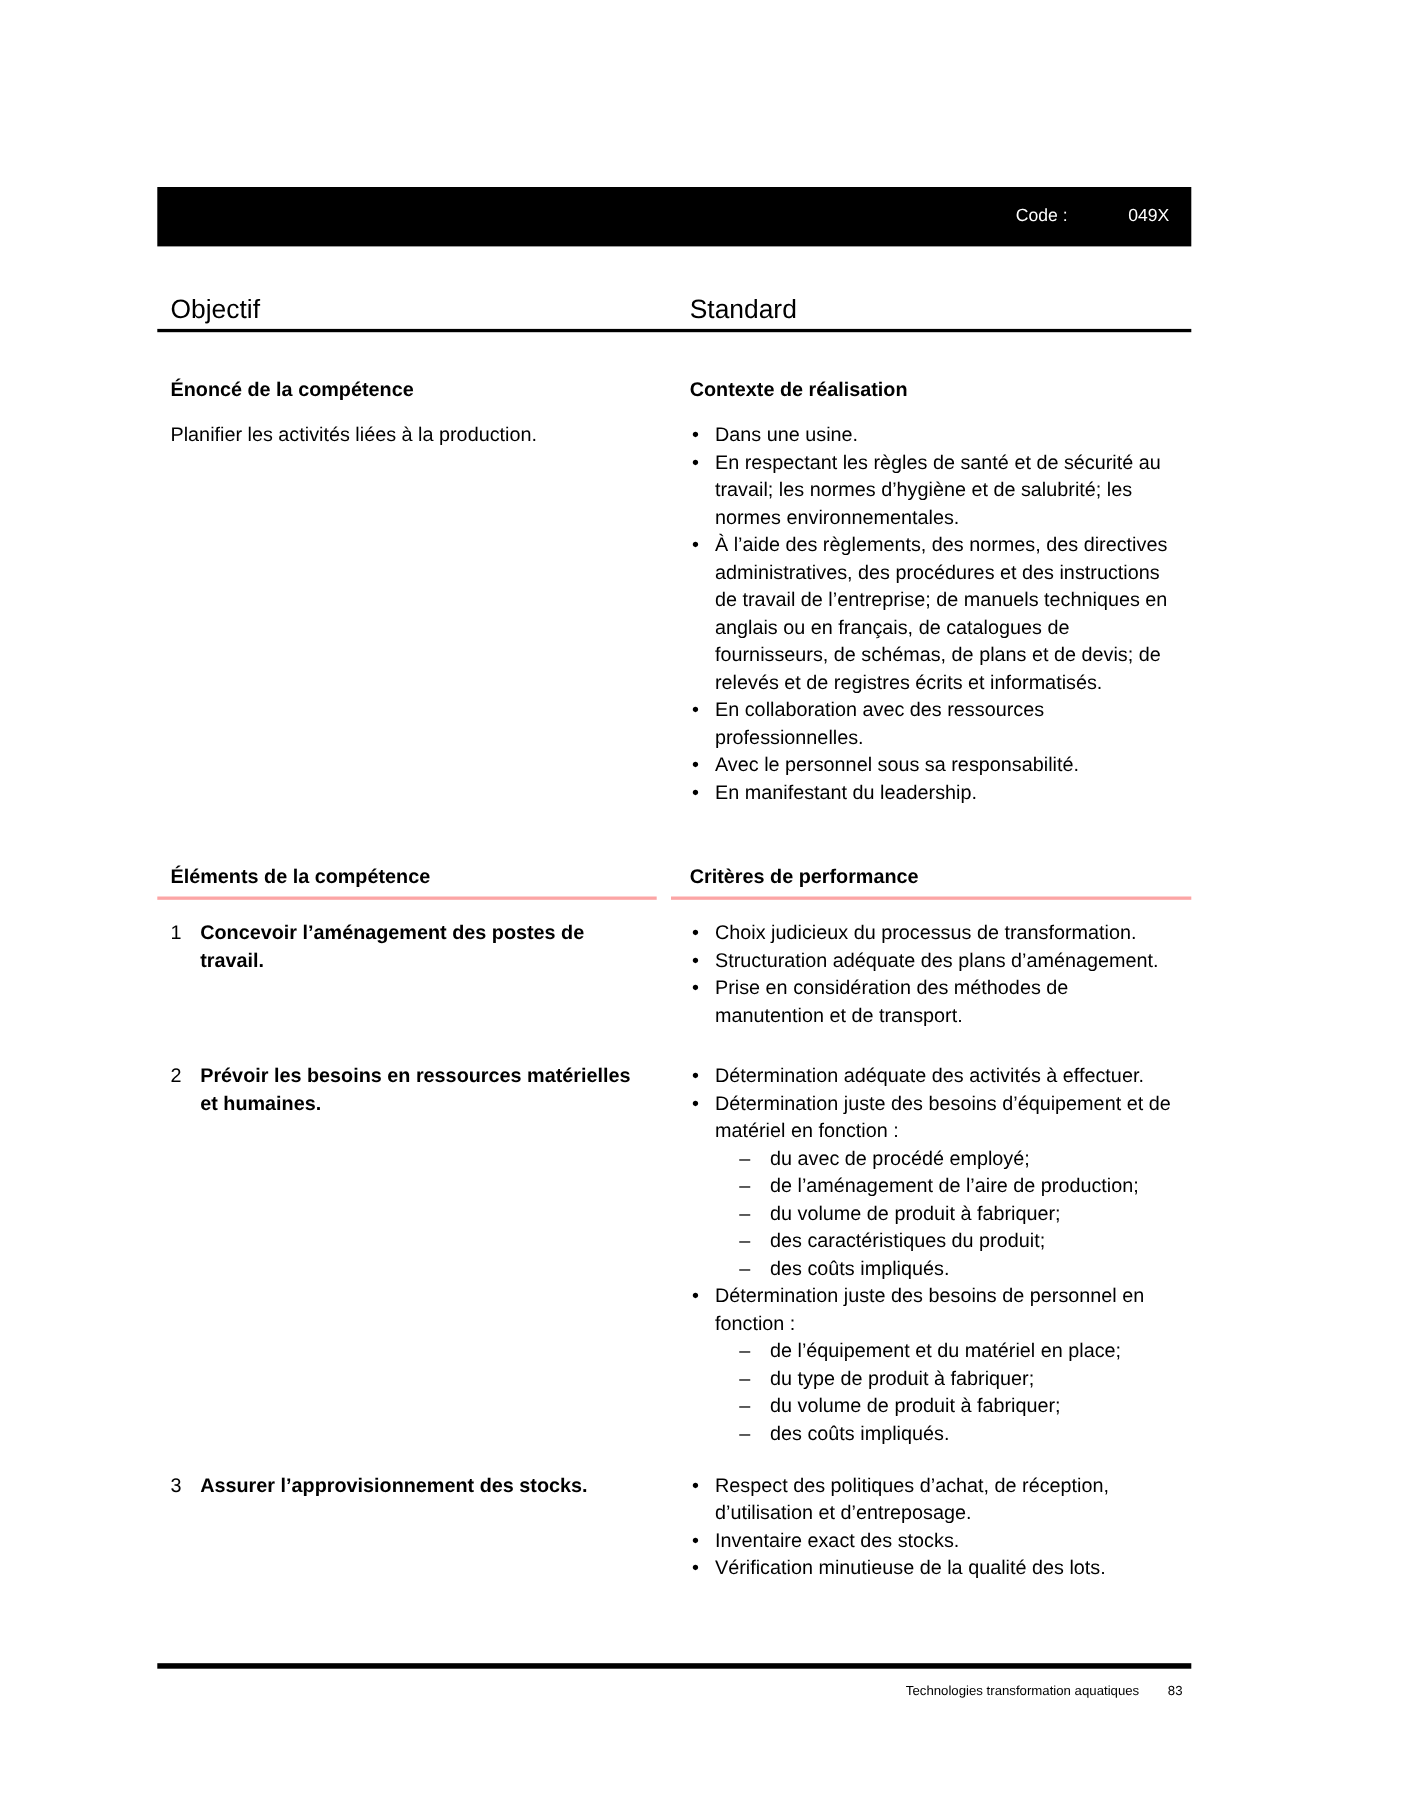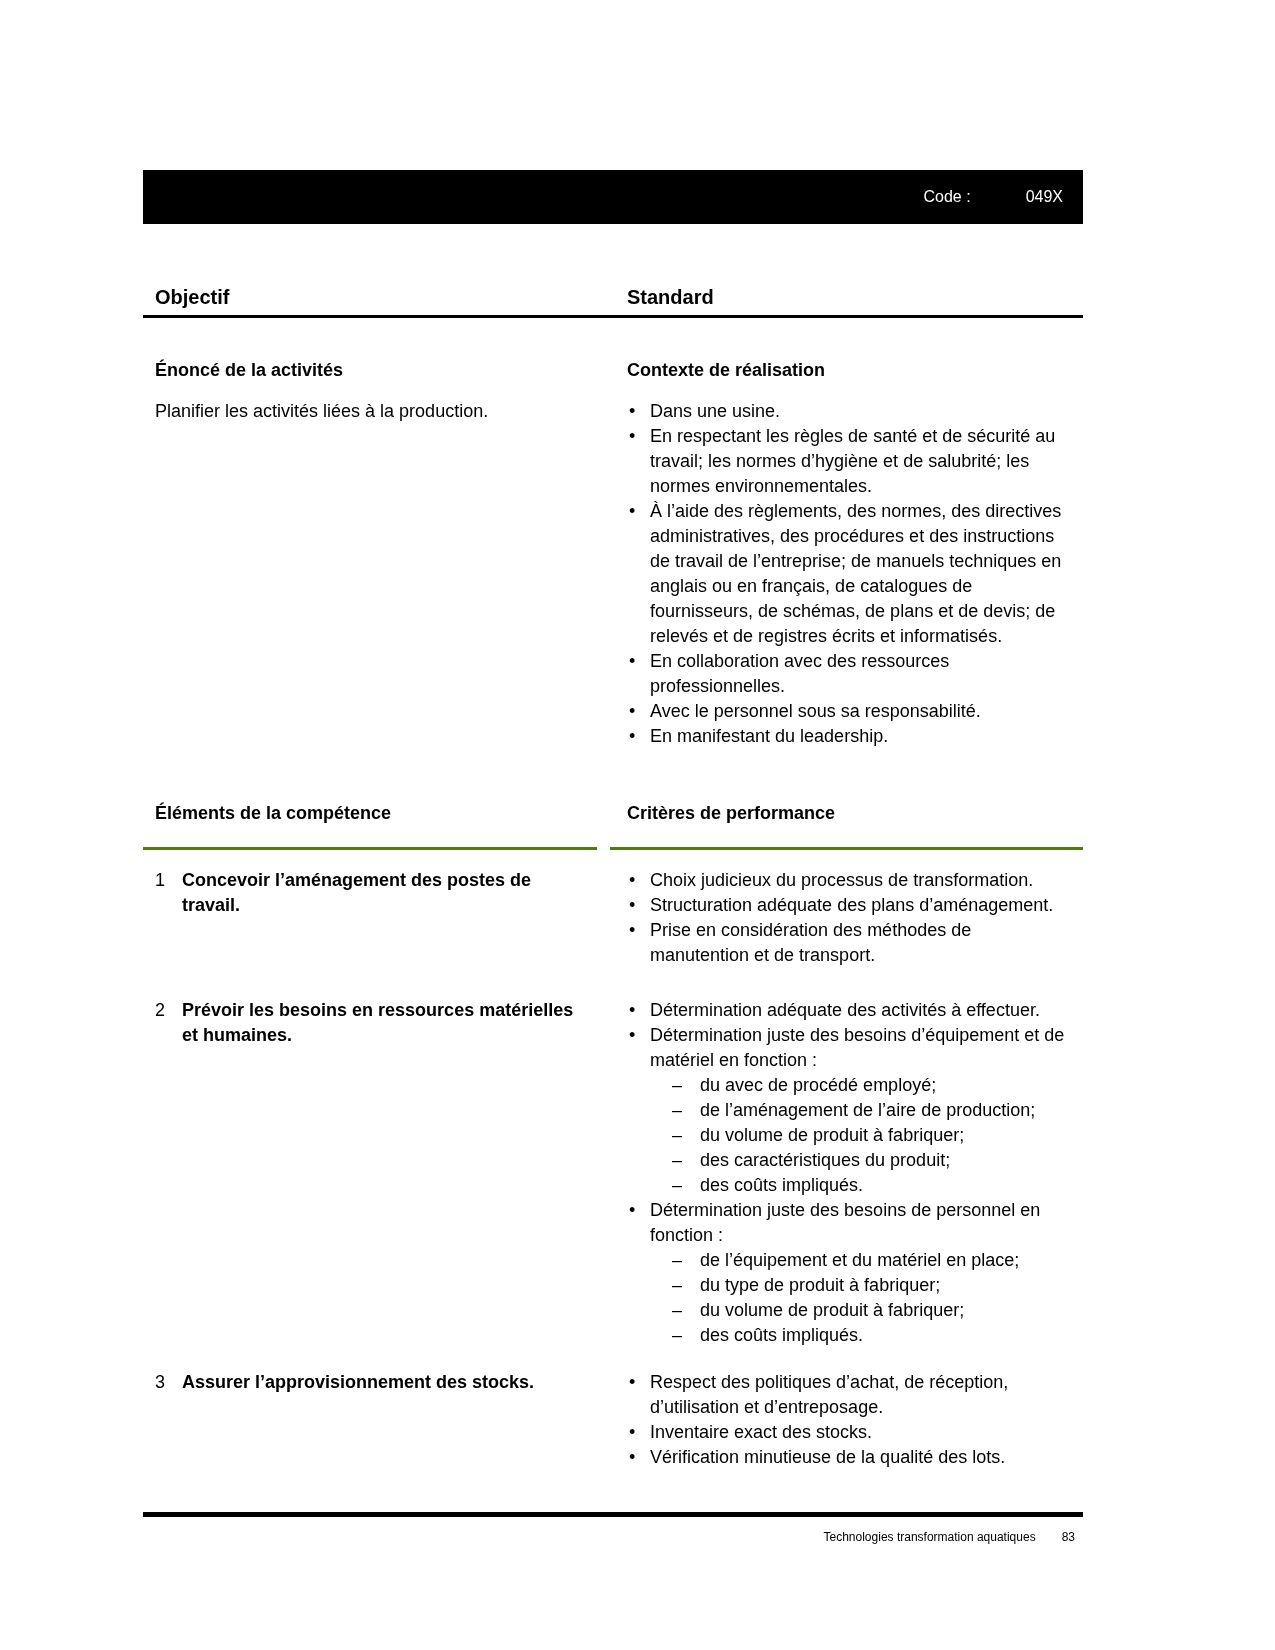--- a/index.html
+++ b/index.html
@@ -21,40 +21,40 @@
   }
   .code-bar .code-label { margin-right: 32px; }
 
   
   .row { display: grid; grid-template-columns: 454px 473px; column-gap: 13px; }
   .col-left  { padding-left: 12px; padding-right: 22px; }
   .col-right { padding-left: 17px; padding-right: 10px; }
 
   
   .title-row { margin-top: 46px; border-bottom: 3px solid #000; padding-bottom: 6px; }
-  .title-row h1 { font-size: 20px; font-weight: bold; line-height: 23px; margin-top: 16px; }
+  .title-row h1 { font-size: 24px; font-weight: normal; line-height: 23px; }
 
   h2 { font-size: 18px; font-weight: bold; line-height: 25px; }
 
   p, li { font-size: 18px; line-height: 25px; }
 
   
   .sec1 { margin-top: 40px; }
   .sec1 h2 { margin-bottom: 16px; }
 
   ul { list-style: none; }
   .bullets > li { position: relative; padding-left: 23px; }
   .bullets > li::before { content: "\2022"; position: absolute; left: 2px; }
 
   .dashes > li { position: relative; margin-left: 22px; padding-left: 28px; }
   .dashes > li::before { content: "\2013"; position: absolute; left: 0; }
 
   
   .sec-head { margin-top: 52px; }
-  .sec-head > div { border-bottom: 3px solid #4d7c0f; padding-bottom: 21px; }
+  .sec-head > div { border-bottom: 3px solid #fca5a5; padding-bottom: 5px; }
 
   
   .item-row { margin-top: 30px; }
   .item-row:first-child { margin-top: 18px; }
   .item-row:nth-child(3) { margin-top: 22px; }
   .numbered { display: flex; }
   .numbered .num { width: 27px; flex-shrink: 0; font-size: 18px; line-height: 25px; }
   .numbered .itm-text { flex: 1; font-size: 18px; line-height: 25px; font-weight: bold; }
 
   
@@ -81,21 +81,21 @@
       <div class="col-left">
         <h1>Objectif</h1>
       </div>
       <div class="col-right">
         <h1>Standard</h1>
       </div>
     </div>
 
     <div class="row sec1">
       <div class="col-left">
-        <h2>Énoncé de la activités</h2>
+        <h2>Énoncé de la compétence</h2>
         <p>Planifier les activités liées à la production.</p>
       </div>
       <div class="col-right">
         <h2>Contexte de réalisation</h2>
         <ul class="bullets" id="contexte-list">
             <li>Dans une usine.</li>
             <li>En respectant les règles de santé et de sécurité au travail; les normes d’hygiène et de salubrité; les normes environnementales.</li>
             <li>À l’aide des règlements, des normes, des directives administratives, des procédures et des instructions de travail de l’entreprise; de manuels techniques en anglais ou en français, de catalogues de fournisseurs, de schémas, de plans et de devis; de relevés et de registres écrits et informatisés.</li>
             <li>En collaboration avec des ressources professionnelles.</li>
             <li>Avec le personnel sous sa responsabilité.</li>

